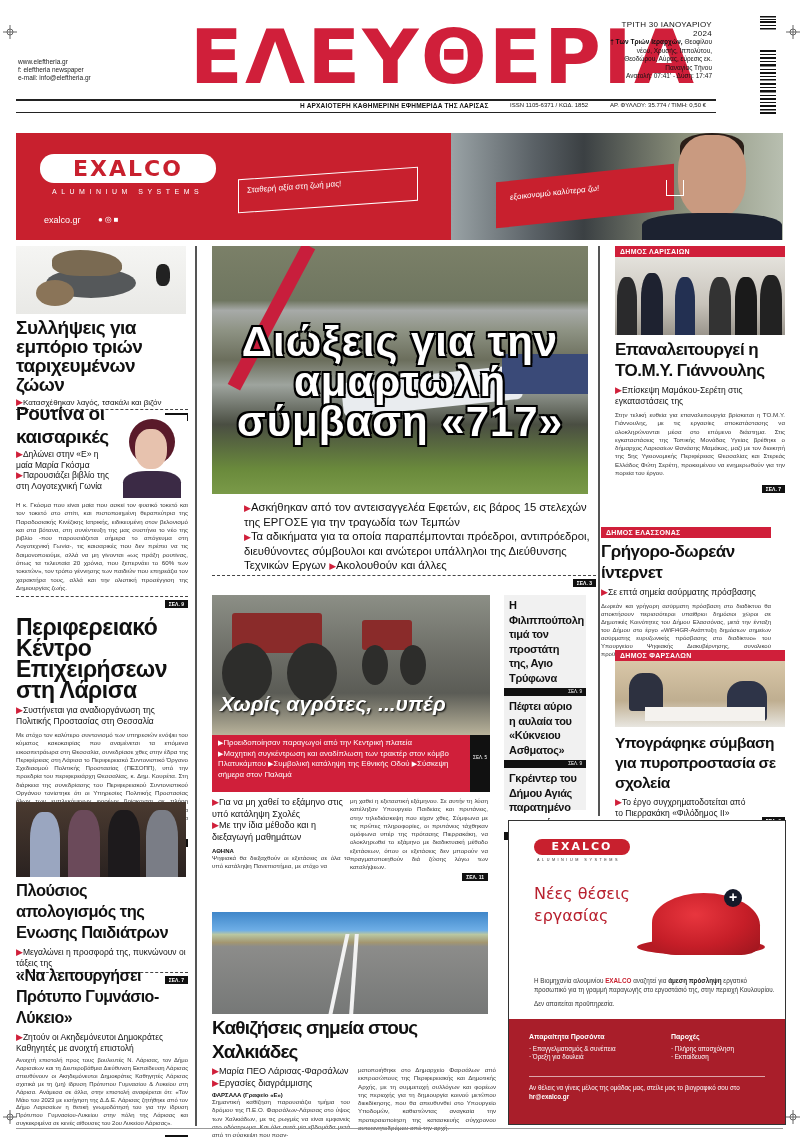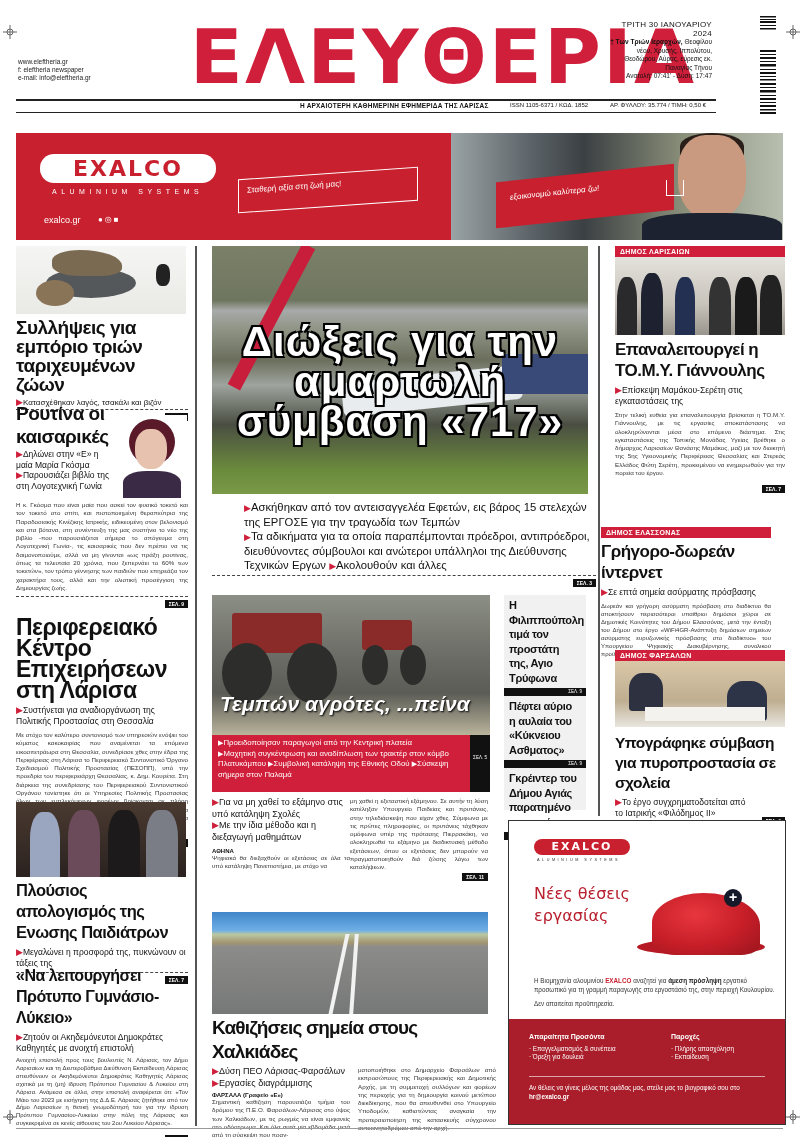--- a/index.html
+++ b/index.html
@@ -270,21 +270,21 @@
 </div>
 
 <div class="abs photo-box tractor-img">
   <div class="tractor-red" style="left:20px;top:18px;width:90px;height:40px;"></div>
   <div class="wheel" style="left:10px;top:48px;width:50px;height:60px;"></div>
   <div class="wheel" style="left:75px;top:48px;width:50px;height:60px;"></div>
   <div class="tractor-red" style="left:150px;top:25px;width:50px;height:30px;"></div>
   <div class="wheel" style="left:150px;top:50px;width:26px;height:40px;"></div>
   <div class="wheel" style="left:188px;top:50px;width:26px;height:40px;"></div>
 </div>
-<div class="tractor-title">Τεμπών αγρότες, ...πείνα</div>
+<div class="tractor-title">Χωρίς αγρότες, ...υπέρ</div>
 <div class="abs red-box">
   <div><span class="tri">▶</span><span>Προειδοποίησαν παραγωγοί από την Κεντρική πλατεία</span></div>
   <div><span class="tri">▶</span><span>Μαχητική συγκέντρωση και αναδίπλωση των τρακτέρ στον κόμβο Πλατυκάμπου</span>
   <span class="tri">▶</span><span>Συμβολική κατάληψη της Εθνικής Οδού</span>
   <span class="tri">▶</span><span>Σύσκεψη σήμερα στον Παλαμά</span></div>
 </div>
 <div class="abs red-black">ΣΕΛ. 5</div>
 
 <div class="abs gray-box">
   <div class="gb-head">Η Φιλιππούπολη τιμά τον προστάτη της, Αγιο Τρύφωνα</div>
@@ -315,21 +315,21 @@
 <div class="abs photo-box road-img">
   <div class="lane" style="left:125px;transform:skewX(-12deg);"></div>
   <div class="lane" style="left:140px;transform:skewX(-4deg);"></div>
 </div>
 
 <div class="col" style="left:212px;top:1016px;width:285px;">
   <div class="head" style="font-size:19px;line-height:24px;letter-spacing:-0.8px;">Καθιζήσεις σημεία στους Χαλκιάδες</div>
   <div style="display:flex;gap:8px;margin-top:2px;">
     <div style="width:138px;">
       <div class="sub" style="font-size:9px;line-height:11.5px;">
-        <span class="tri">▶</span><span>Δύση ΠΕΟ Λάρισας-Φαρσάλων</span><br>
+        <span class="tri">▶</span><span>Μαρία ΠΕΟ Λάρισας-Φαρσάλων</span><br>
         <span class="tri">▶</span><span>Εργασίες διαγράμμισης</span>
       </div>
       <div style="font-size:6px;font-weight:bold;margin-top:3px;">ΦΑΡΣΑΛΑ (Γραφείο «Ε»)</div>
       <div class="body">Σημαντική καθίζηση παρουσιάζει τμήμα του δρόμου της Π.Ε.Ο. Φαρσάλων-Λάρισας στο ύψος των Χαλκιάδων, με τις ρωγμές να είναι εμφανείς στο οδόστρωμα. Και όλα αυτά μία εβδομάδα μετά από τη σύσκεψη που πραγ-</div>
     </div>
     <div style="width:138px;">
       <div class="body">ματοποιήθηκε στο Δημαρχείο Φαρσάλων από εκπροσώπους της Περιφερειακής και Δημοτικής Αρχής, με τη συμμετοχή συλλόγων και φορέων της περιοχής για τη δημιουργία κοινού μετώπου διεκδίκησης, που θα απευθυνθεί στο Υπουργείο Υποδομών, καθιστώντας αναγκαία την προτεραιοποίηση της κατασκευής σύγχρονου αυτοκινητοδρόμου από την αρχή.</div>
       <div style="text-align:right;margin-top:-2px;"></div>
     </div>
   </div>
@@ -360,21 +360,21 @@
 </div>
 
 <div class="col" style="left:615px;top:650px;width:170px;">
   <div class="section-tag">ΔΗΜΟΣ ΦΑΡΣΑΛΩΝ</div>
   <div class="photo-box" style="position:relative;width:170px;height:66px;background:linear-gradient(180deg,#d9c7a8 0%,#bfae90 60%,#e8e6e0 100%);">
     <div style="position:absolute;left:14px;top:12px;width:34px;height:38px;background:#2d3140;border-radius:40% 40% 10% 10%;"></div>
     <div style="position:absolute;left:112px;top:20px;width:40px;height:40px;background:#2e3448;border-radius:40% 40% 10% 10%;"></div>
     <div style="position:absolute;left:30px;top:46px;width:120px;height:14px;background:#f4f2ee;"></div>
   </div>
   <div class="head" style="font-size:15.5px;line-height:20px;margin-top:6px;">Υπογράφηκε σύμβαση για πυροπροστασία σε σχολεία</div>
-  <div class="sub" style="font-size:8.5px;line-height:10.5px;margin-top:4px;width:140px;"><span class="tri">▶</span><span>Το έργο συγχρηματοδοτείται από το Ιατρικής «Φιλόδημος ΙΙ»</span></div>
+  <div class="sub" style="font-size:8.5px;line-height:10.5px;margin-top:4px;width:140px;"><span class="tri">▶</span><span>Το έργο συγχρηματοδοτείται από το Πιερρακάκη «Φιλόδημος ΙΙ»</span></div>
   <div style="text-align:right;margin-top:-9px;"><span class="pref">ΣΕΛ. 6</span></div>
 </div>
 
 <div class="abs ad2">
   <div class="ad2-logo">EXALCO</div>
   <div class="ad2-sub">ALUMINIUM SYSTEMS</div>
   <div class="ad2-title" style="width:100px;">Νέες θέσεις εργασίας</div>
   <div class="helmet-brim"></div>
   <div class="helmet"></div>
   <div class="plus">+</div>

